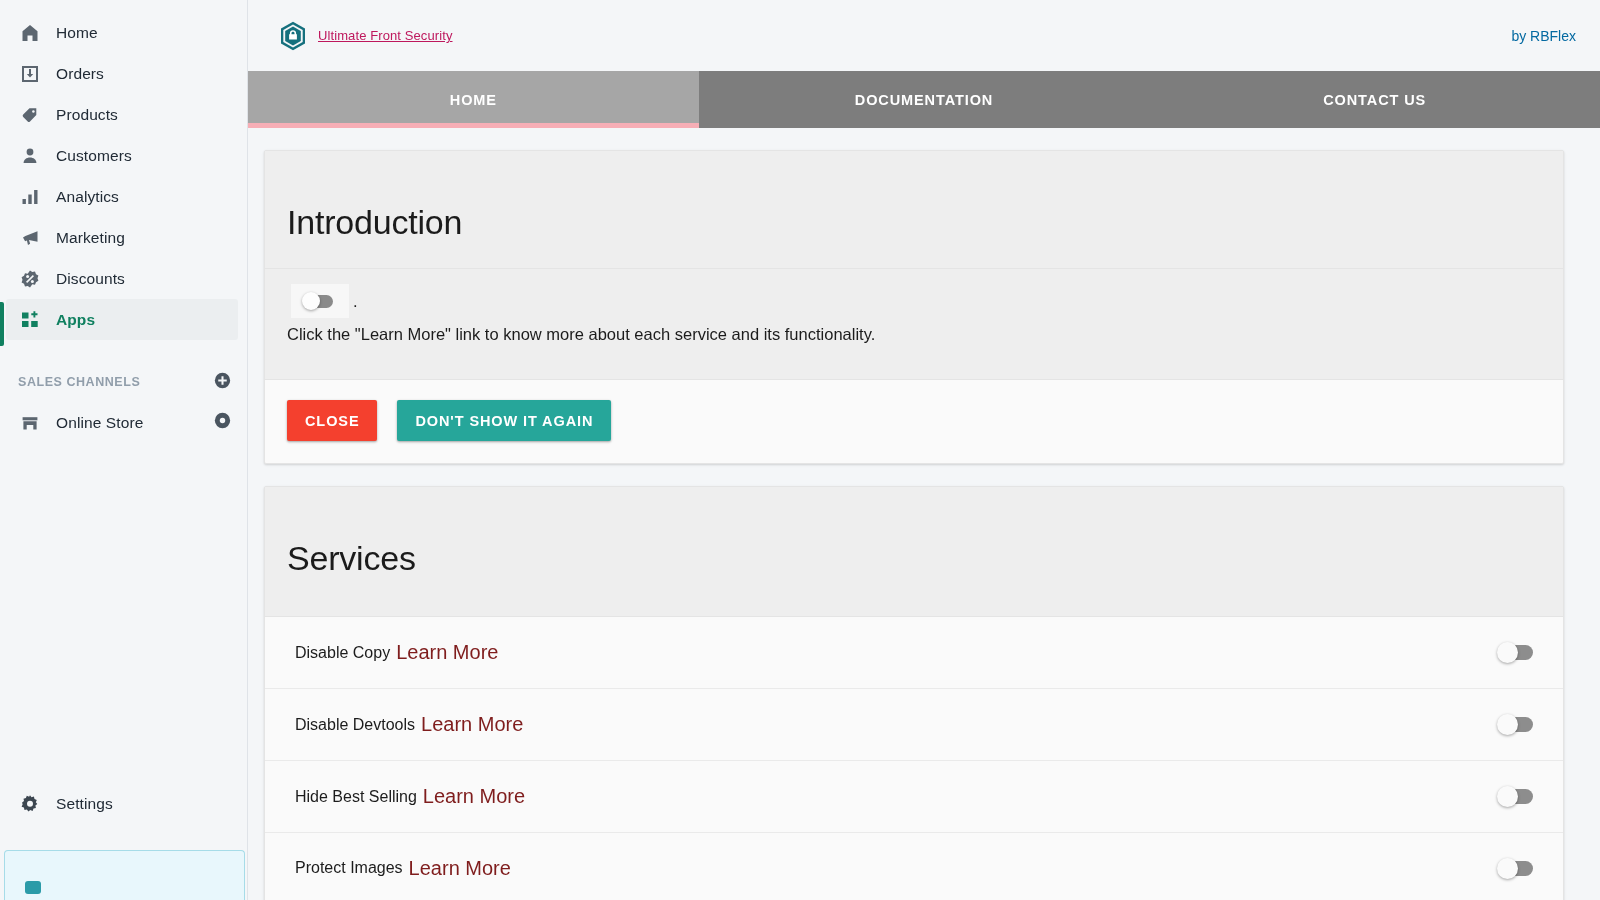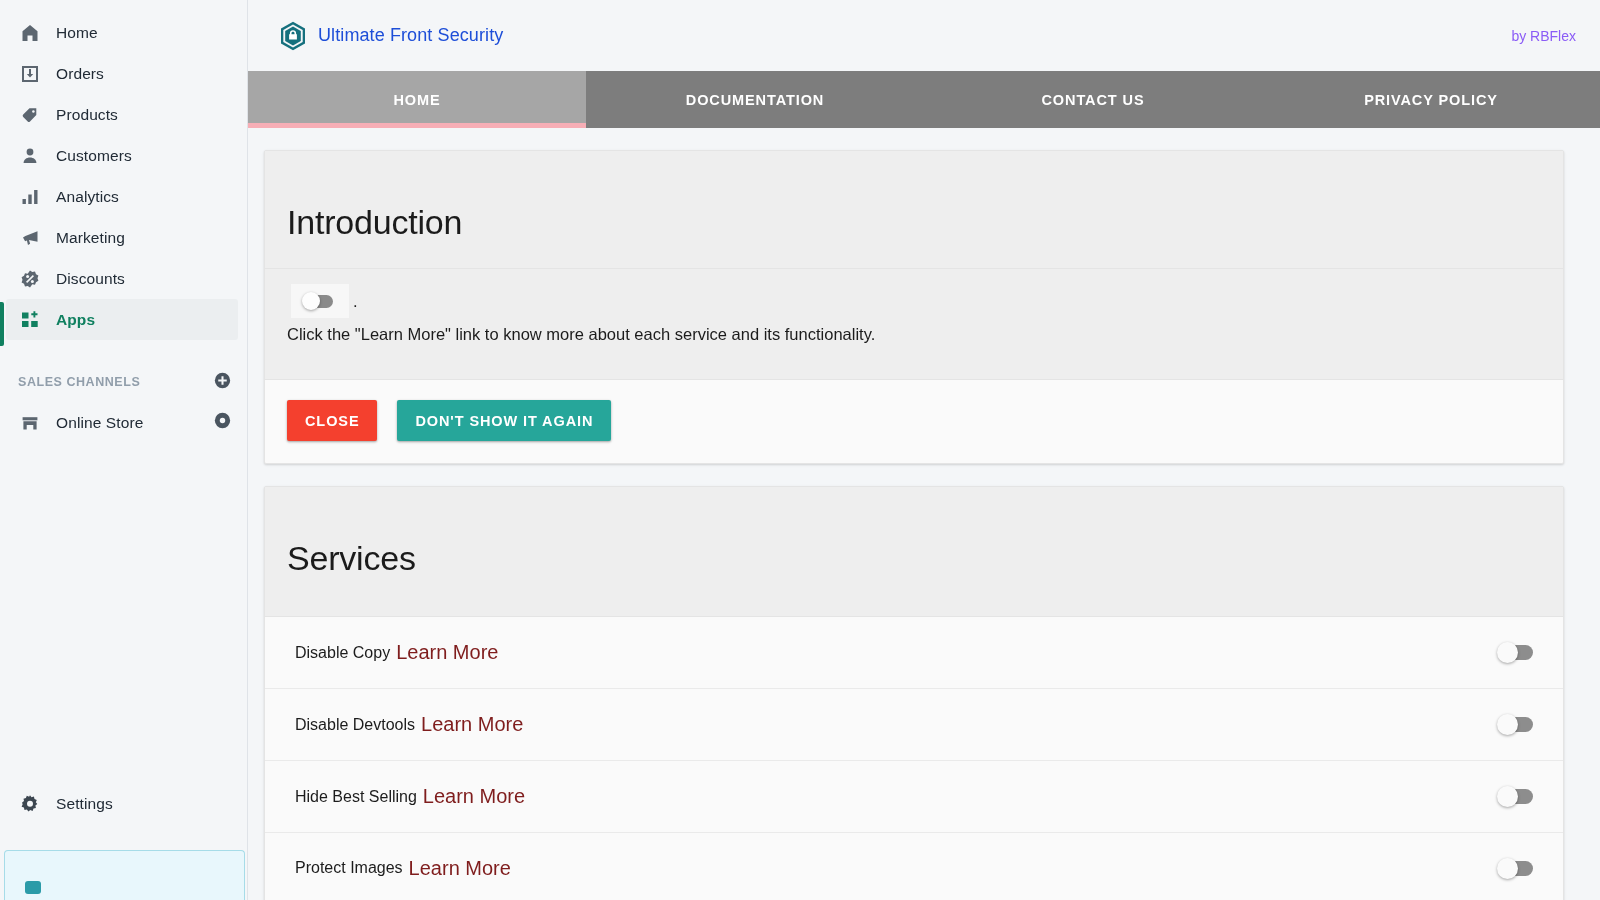--- a/index.html
+++ b/index.html
@@ -92,22 +92,22 @@
   }
 
   .appbar {
     height: 71px; background: #f4f6f8;
     display: flex; align-items: center;
     padding: 0 24px 0 32px;
     flex: 0 0 71px;
   }
   .brand { display: flex; align-items: center; gap: 12px; }
   .brand-logo { width: 26px; height: 30px; display: block; }
-  .brand-name { font-size: 18px; color: #1d4ed8; letter-spacing: .1px; }
-  .by-line { margin-left: auto; font-size: 14px; color: #8b5cf6; }
+  .brand-name { font-size: 13px; color: #be185d; letter-spacing: .1px; text-decoration: underline; }
+  .by-line { margin-left: auto; font-size: 14px; color: #0369a1; }
 
   .tabbar {
     height: 57px; background: #7d7d7d;
     display: flex; align-items: stretch;
     flex: 0 0 57px;
   }
   .tab {
     flex: 1 1 0; display: flex; align-items: center; justify-content: center;
     color: #ffffff; font-size: 14.5px; font-weight: 600; letter-spacing: .9px;
     cursor: pointer; position: relative;
@@ -361,23 +361,20 @@
 
     <nav class="tabbar">
       <div class="tab active">
         <span>HOME</span>
       </div>
       <div class="tab">
         <span>DOCUMENTATION</span>
       </div>
       <div class="tab">
         <span>CONTACT US</span>
-      </div>
-      <div class="tab">
-        <span>PRIVACY POLICY</span>
       </div>
     </nav>
 
     <div class="scroll-area">
 
       <article class="card">
         <div class="card-head intro">
           <h1 class="card-title">Introduction</h1>
         </div>
         <div class="intro-body">

